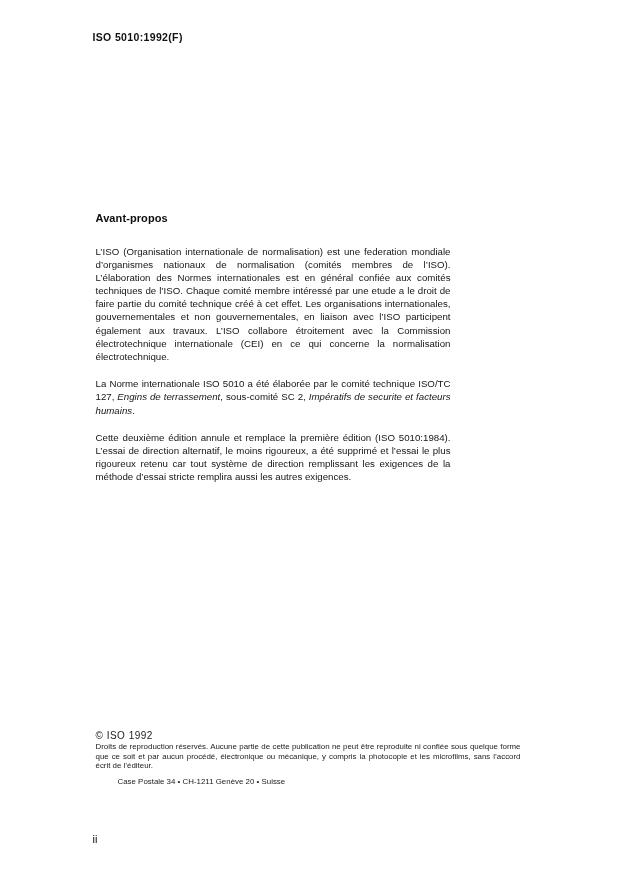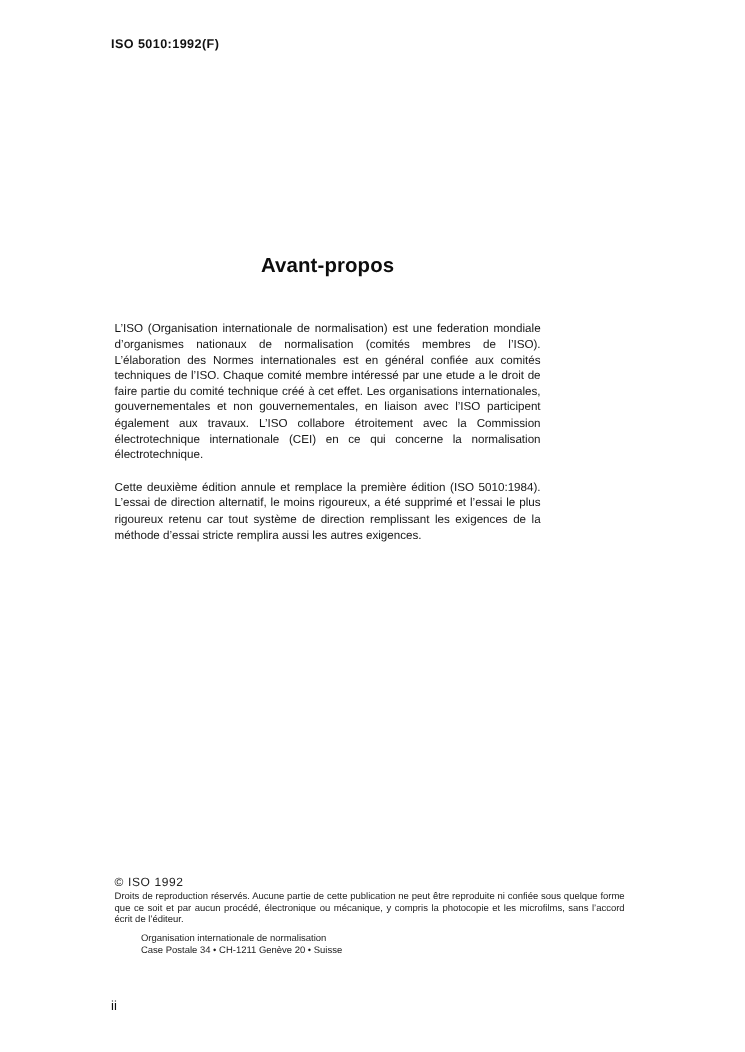--- a/index.html
+++ b/index.html
@@ -36,26 +36,25 @@
 
   
   .content {
     position: absolute;
     left: 41px;
     top: 212px;
     width: 355px;
   }
 
   .section-title {
-    font-size: 17px;
+    font-size: 11px;
     font-weight: bold;
     letter-spacing: 0.1px;
-    margin: 0 0 36px 0;
+    margin: 0 0 21px 0;
     color: #0d0d0d;
-    text-align: center;
   }
 
   .para {
     font-size: 9.7px;
     line-height: 13.1px;
     text-align: justify;
     text-justify: inter-word;
     margin: 0 0 14.5px 0;
     color: #151515;
     hyphens: manual;
@@ -117,27 +116,27 @@
 <body>
 
 <div class="page">
 
   <div class="running-header">ISO 5010:1992(F)</div>
 
   <div class="content">
     <h1 class="section-title">Avant-propos</h1>
 
     <p class="para"><span>L’ISO (Organisation internationale de normalisation) est une federation mondiale d’organismes nationaux de normalisation (comités membres de l’ISO). L’élaboration des Normes internationales est en général confiée aux comités techniques de l’ISO. Chaque comité membre intéressé par une etude a le droit de faire partie du comité technique créé à cet effet. Les organisations internationales, gouvernementales et non gouvernementales, en liaison avec l’ISO participent également aux travaux. L’ISO collabore étroitement avec la Commission électrotechnique internationale (CEI) en ce qui concerne la normalisation électrotechnique.</span></p>
+    <p class="para"><span>La Norme internationale ISO 5010 a été élaborée par le comité technique ISO/TC 127, </span><em>Engins de terrassement</em><span>, sous-comité SC 2, </span><em>Impératifs de securite et facteurs humains</em><span>.</span></p>
     <p class="para"><span>Cette deuxième édition annule et remplace la première édition (ISO 5010:1984). L’essai de direction alternatif, le moins rigoureux, a été supprimé et l’essai le plus rigoureux retenu car tout système de direction remplissant les exigences de la méthode d’essai stricte remplira aussi les autres exigences.</span></p>
   </div>
 
   <div class="colophon">
     <p class="copyright-line">©  ISO   1992</p>
     <p class="copyright-body">Droits de reproduction réservés. Aucune partie de cette publication ne peut être reproduite ni confiée sous quelque forme que ce soit et par aucun procédé, électronique ou mécanique, y compris la photocopie et les microfilms, sans l’accord écrit de l’éditeur.</p>
     <div class="address">
-      <p class="address-line">Organisation internationale de normalisation</p>
       <p class="address-line">Case Postale 34 • CH-1211 Genève 20 • Suisse</p>
     </div>
   </div>
 
   <div class="folio">ii</div>
 
 </div>
 
 </body></html>

